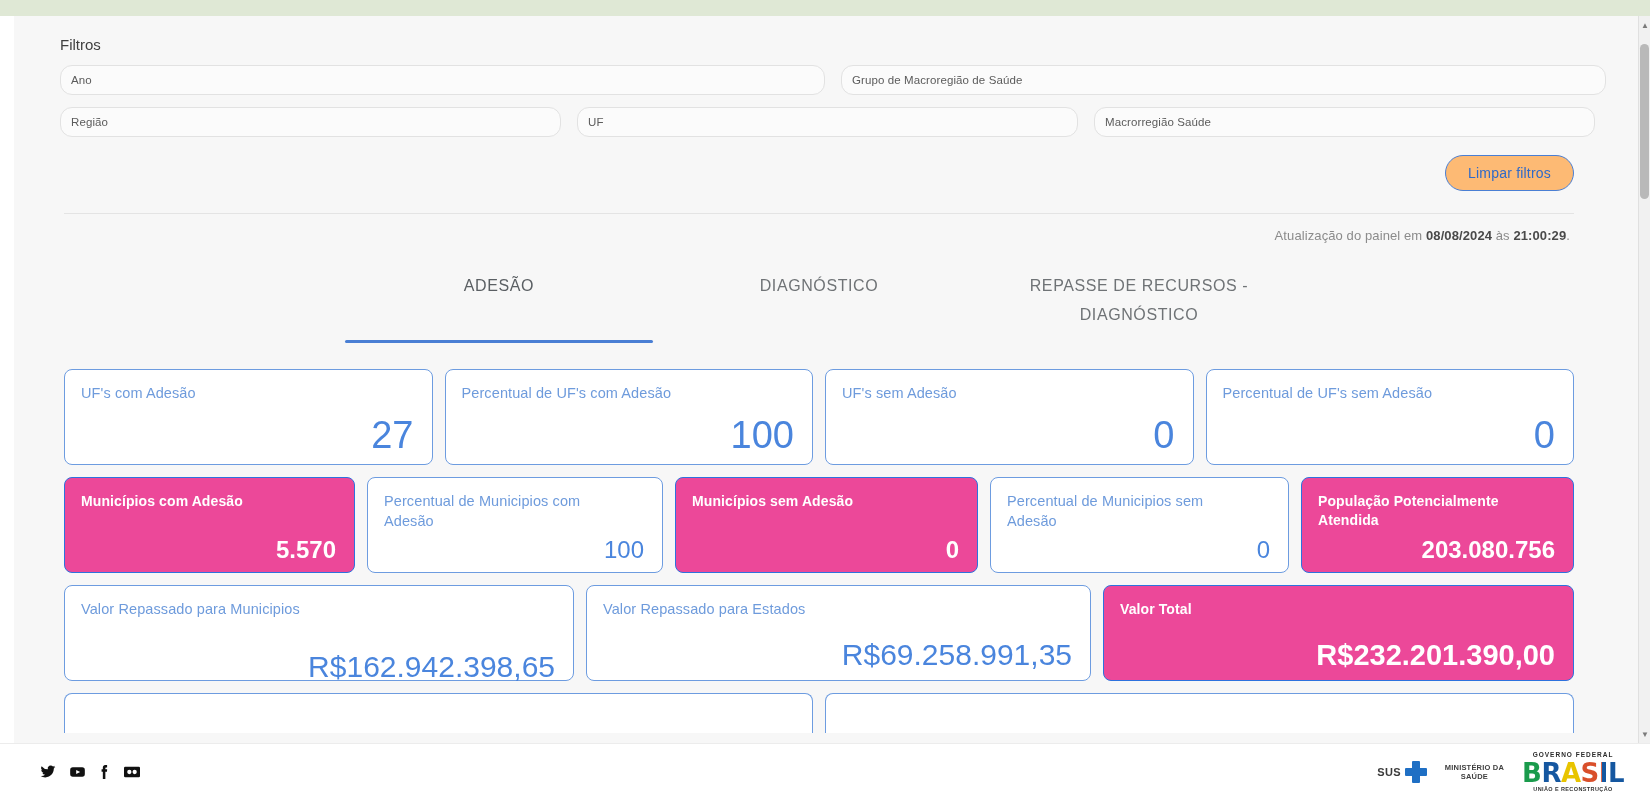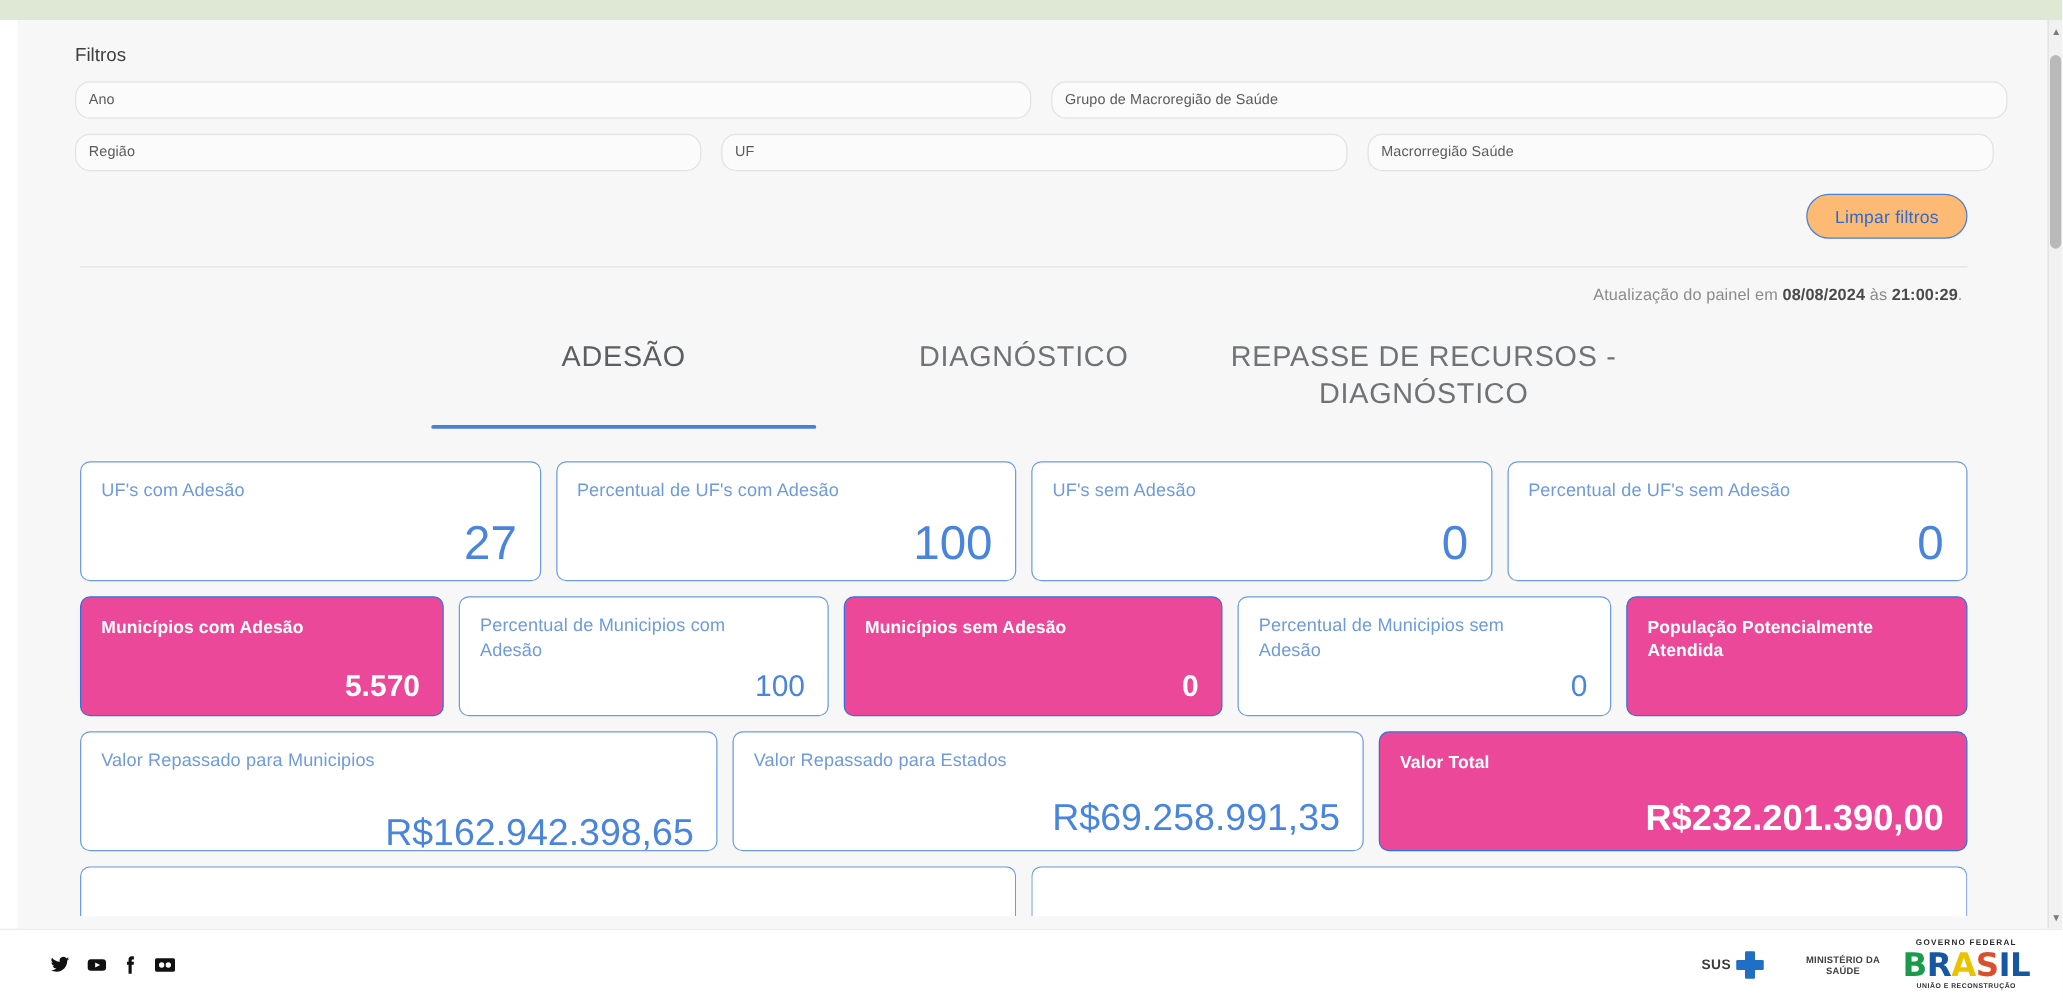--- a/index.html
+++ b/index.html
@@ -110,21 +110,21 @@
   .tabs {
     display: flex;
     justify-content: center;
     gap: 0;
     margin-top: 22px;
     padding: 0 24px;
   }
   .tab {
     width: 320px;
     text-align: center;
-    font-size: 23px;
+    font-size: 16px;
     color: #6f7376;
     letter-spacing: .6px;
     padding: 6px 4px 10px 4px;
     line-height: 29px;
     cursor: pointer;
     position: relative;
   }
   .tab.active { color: #5a5f63; }
   .tab.active::after {
     content: "";
@@ -278,21 +278,20 @@
   }
   .sus-cross::before { left: 7px; top: 0; width: 8px; height: 22px; }
   .sus-cross::after { left: 0; top: 7px; width: 22px; height: 8px; }
   .ministry {
     font-size: 7.5px;
     line-height: 1.25;
     color: #404040;
     font-weight: 700;
     text-align: center;
     letter-spacing: .2px;
-    margin-left: 16px;
   }
   .gov-logo {
     text-align: center;
     line-height: 1;
   }
   .gov-top {
     font-size: 6.5px;
     font-weight: 700;
     color: #2b2b2b;
     letter-spacing: 1px;
@@ -407,20 +406,21 @@
             <div class="card filled">
               <div class="c-label">Municípios sem Adesão</div>
               <div class="c-value">0</div>
             </div>
             <div class="card">
               <div class="c-label">Percentual de Municipios sem Adesão</div>
               <div class="c-value">0</div>
             </div>
             <div class="card filled">
               <div class="c-label">População Potencialmente Atendida</div>
+              <div class="c-value">203.080.756</div>
             </div>
           </div>
 
           <div class="card-row row3">
             <div class="card">
               <div class="c-label">Valor Repassado para Municipios</div>
               <div class="c-value">R$162.942.398,65</div>
             </div>
             <div class="card">
               <div class="c-label">Valor Repassado para Estados</div>

